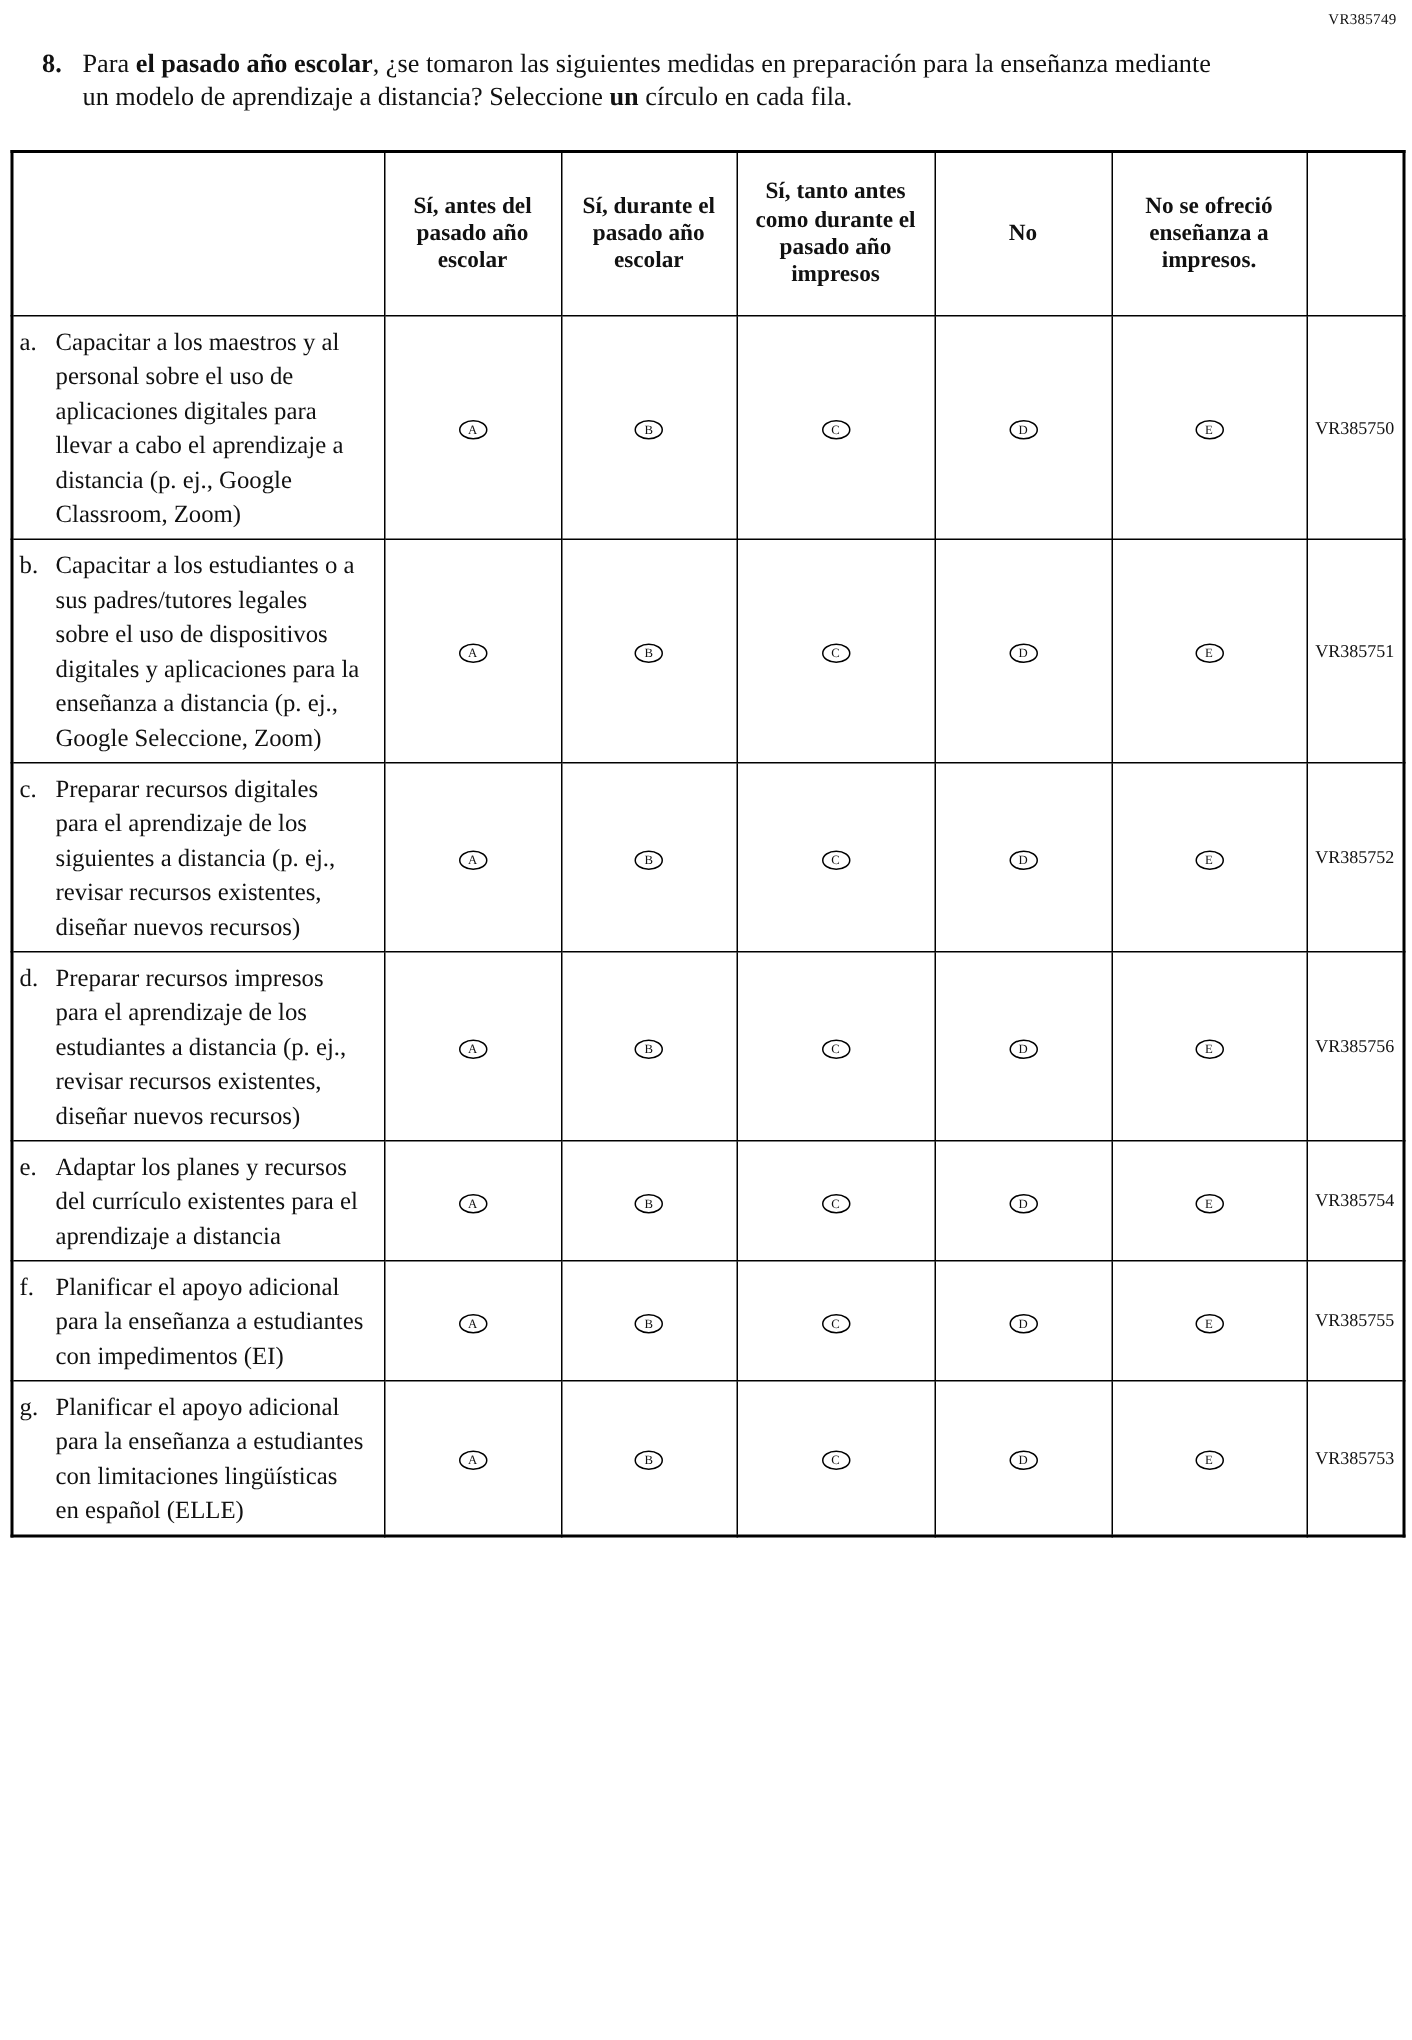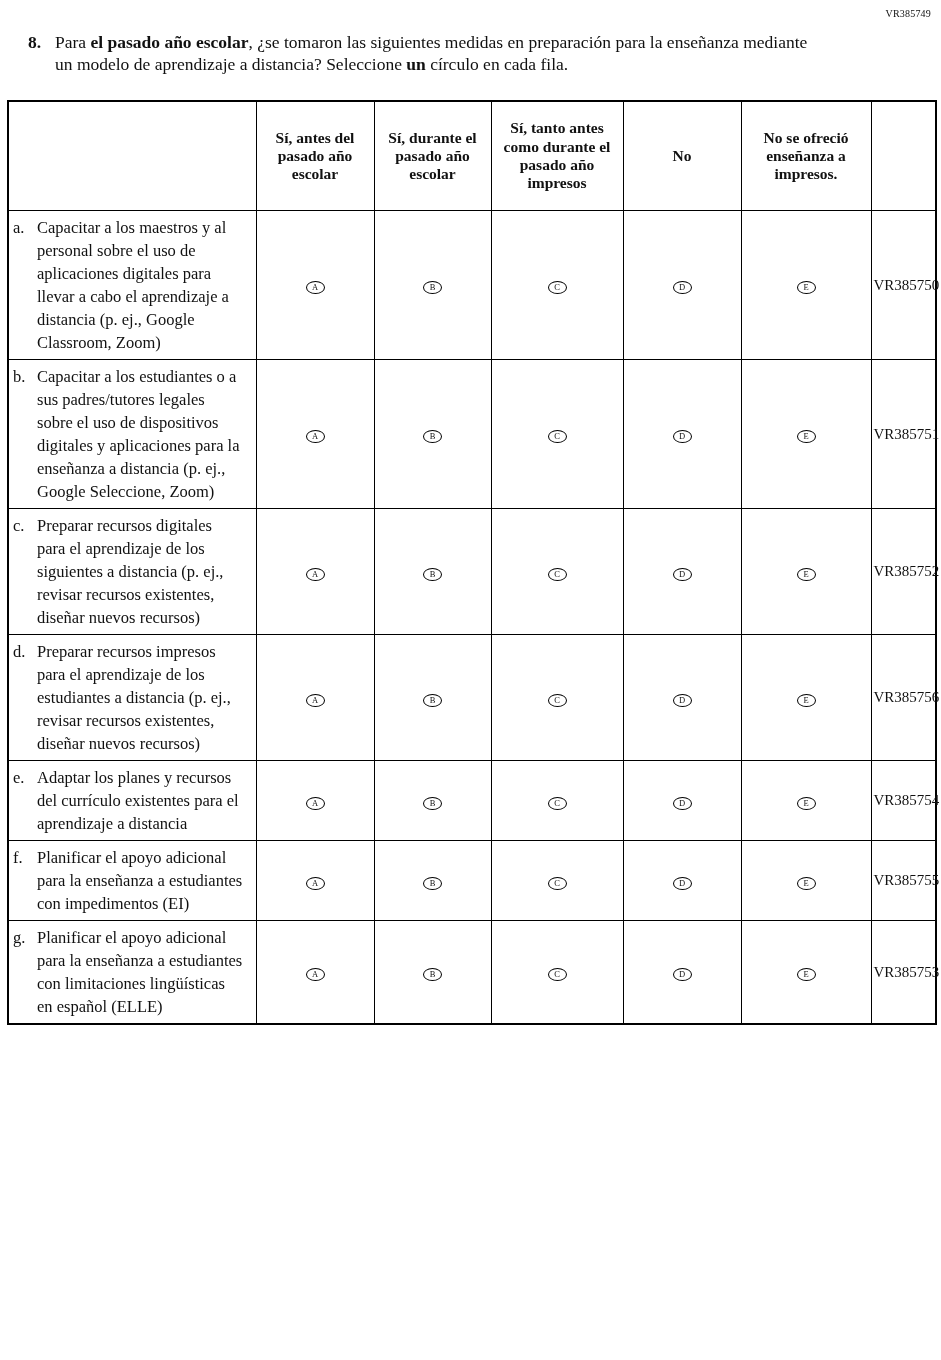--- a/index.html
+++ b/index.html
@@ -79,21 +79,21 @@
     border: 1px solid #000;
     border-radius: 50%;
     font-size: 8.5px;
     text-align: center;
     cursor: pointer;
     font-family: "Liberation Serif", "DejaVu Serif", serif;
   }
   .code-cell {
     text-align: center;
     vertical-align: middle;
-    font-size: 15px;
+    font-size: 12px;
     padding: 0 2px;
   }
 </style>
 </head>
 <body>
 
 <div class="page-code-top">VR385749</div>
 
 <div class="question">
   <span class="q-number">8.</span>

